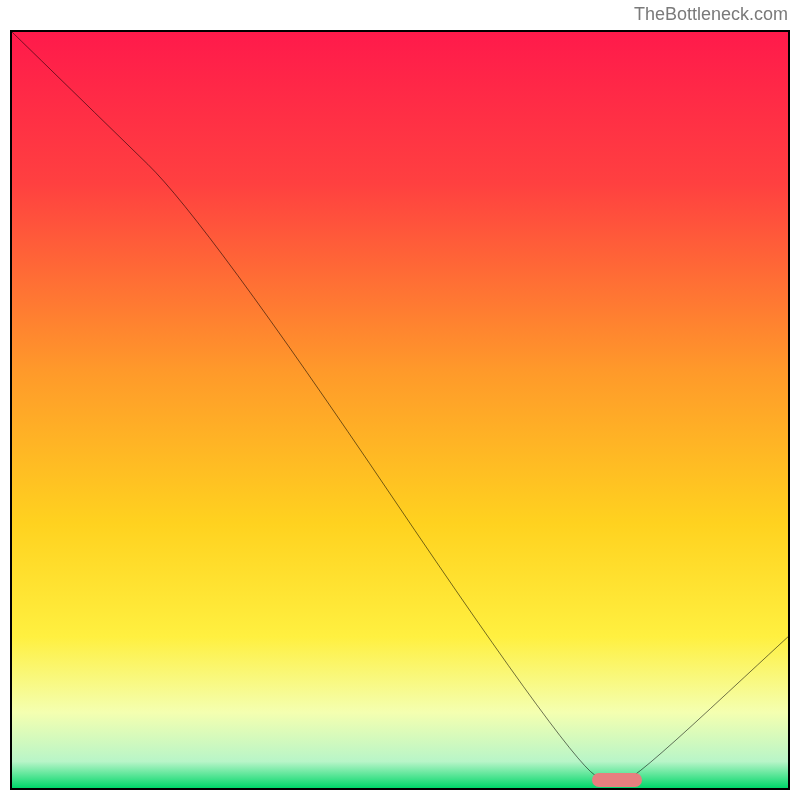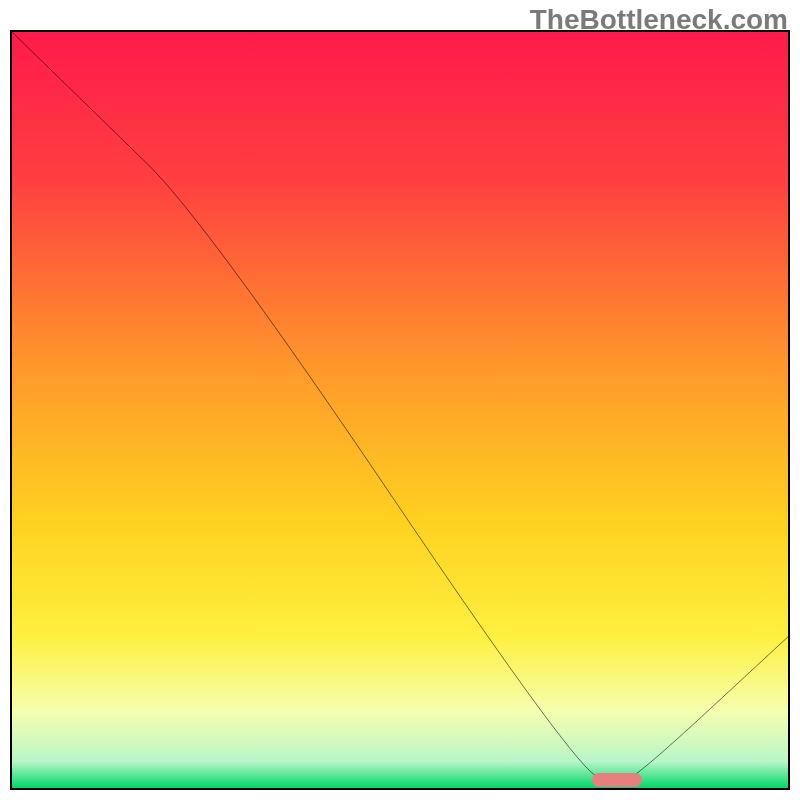--- a/index.html
+++ b/index.html
@@ -25,22 +25,22 @@
     position: absolute;
     left: 0;
     top: 0;
     width: 100%;
     height: 100%;
   }
   .watermark {
     position: absolute;
     top: 4px;
     right: 12px;
-    font-size: 28px;
-    font-weight: bold;
+    font-size: 18px;
+    font-weight: normal;
     color: #7a7a7a;
     font-family: Arial, sans-serif;
   }
   svg.curve {
     position: absolute;
     left: 0;
     top: 0;
     width: 100%;
     height: 100%;
   }

